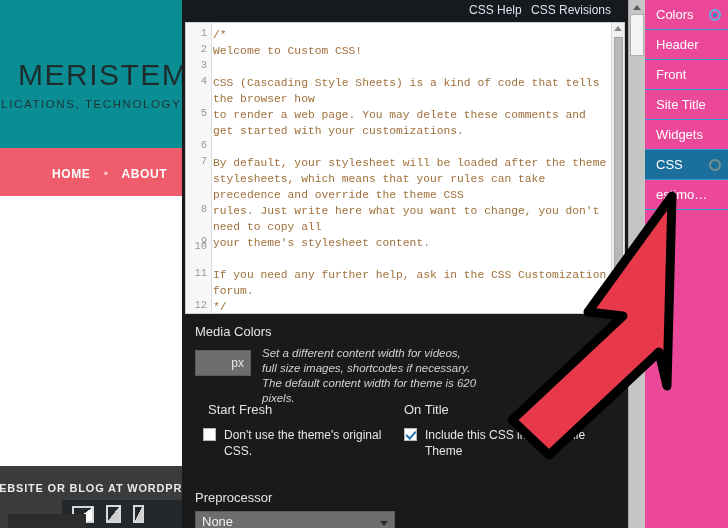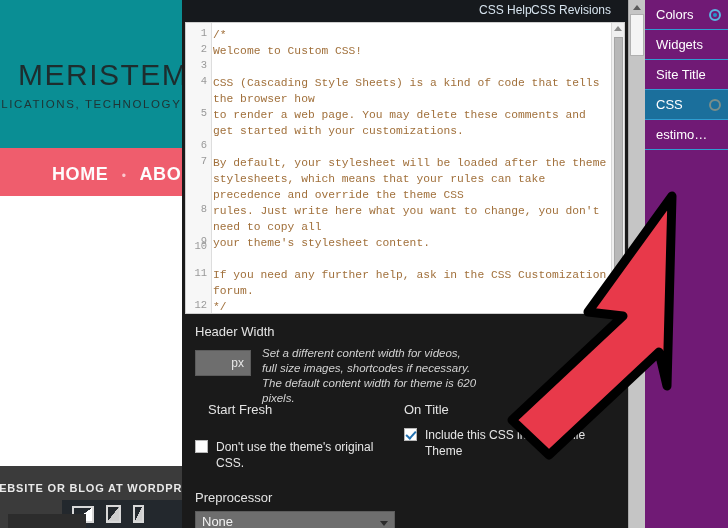--- a/index.html
+++ b/index.html
@@ -57,21 +57,21 @@
     overflow: hidden;
   }
   #preview-nav .nav-inner {
     position: absolute;
     left: 52px; top: 16px;
     white-space: nowrap;
   }
   .nav-link {
     font-family: "Liberation Sans", sans-serif;
     font-weight: bold;
-    font-size: 18px;
+    font-size: 12px;
     letter-spacing: 0.6px;
     color: #fdfdfd;
     text-decoration: none;
   }
   .nav-sep {
     color: #fbc6cd;
     font-size: 12px;
     margin: 0 9px;
   }
   #preview-body {
@@ -145,21 +145,21 @@
   }
   .top-link {
     position: absolute;
     top: 3px;
     font-family: "Liberation Sans", sans-serif;
     font-size: 12px;
     color: #d6e3ee;
     text-decoration: none;
     white-space: nowrap;
   }
-  #css-help-link { left: 297px; }
+  #css-help-link { left: 287px; }
   #css-revisions-link { left: 349px; }
 
   
   #editor {
     position: absolute;
     left: 3px; top: 22px;
     width: 440px; height: 292px;
     background: #ffffff;
     border: 1px solid #cfcfcf;
     box-sizing: border-box;
@@ -250,21 +250,21 @@
     left: 80px; top: 346px;
     width: 215px;
     font-family: "Liberation Sans", sans-serif;
     font-style: italic;
     font-size: 11.5px;
     line-height: 15px;
     color: #d2d2d2;
   }
 
   .cbrow { position: absolute; }
-  #start-fresh-row { left: 13px; top: 427px; width: 200px; margin-top: 12px; }
+  #start-fresh-row { left: 21px; top: 427px; width: 200px; }
   #on-mobile-row   { left: 222px; top: 427px; width: 185px; }
   .checkbox {
     position: absolute;
     left: 0; top: 1px;
     width: 13px; height: 13px;
     background: #ffffff;
     border: 1px solid #b8b8b8;
     box-sizing: border-box;
   }
   .checkbox.checked::after {
@@ -331,21 +331,21 @@
     background: #f4f4f4;
     border: 1px solid #b0b0b0;
     box-sizing: border-box;
   }
 
   
   #sidebar {
     position: absolute;
     left: 645px; top: 0;
     width: 83px; height: 528px;
-    background: #701a75;
+    background: #ec4899;
     overflow: hidden;
   }
   .side-item {
     position: relative;
     height: 30px;
     box-sizing: border-box;
     border-bottom: 1px solid #2f9dd1;
     display: flex;
     align-items: center;
   }
@@ -472,21 +472,21 @@
           <div class="ln" style="top: 244px;">11</div>
           <div class="ln" style="top: 276px; margin-left: 47px;">12</div>
         </div>
       <div id="code"><div class="cm-comment">/*</div><div class="cm-comment">Welcome to Custom CSS!</div><div class="cm-comment">&nbsp;</div><div class="cm-comment">CSS (Cascading Style Sheets) is a kind of code that tells the browser how</div><div class="cm-comment">to render a web page. You may delete these comments and get started with your customizations.</div><div class="cm-comment">&nbsp;</div><div class="cm-comment">By default, your stylesheet will be loaded after the theme stylesheets, which means that your rules can take precedence and override the theme CSS</div><div class="cm-comment">rules. Just write here what you want to change, you don't need to copy all</div><div class="cm-comment">your theme's stylesheet content.</div><div class="cm-comment">&nbsp;</div><div class="cm-comment">If you need any further help, ask in the CSS Customization forum.</div><div class="cm-comment">*/</div></div>
       <div id="editor-scroll">
         <span class="arrow"></span>
         <span class="thumb"></span>
       </div>
     </div>
 
-    <div class="sec-label" id="media-width-label">Header Width</div>
+    <div class="sec-label" id="media-width-label">Media Colors</div>
     <div id="media-width-input">px</div>
     <div id="media-width-help">Set a different content width for videos, full size images, shortcodes if necessary. The default content width for theme is 620 pixels.</div>
 
     <div class="sec-label" id="start-fresh-label">Start Fresh</div>
     <div class="cbrow" id="start-fresh-row">
       <span class="checkbox"></span>
       <span class="cb-label">Don't use the theme's original CSS.</span>
     </div>
 
     <div class="sec-label" id="on-mobile-label">On Title</div>
@@ -506,24 +506,30 @@
     <span class="sb-arrow"></span>
     <span class="sb-thumb"></span>
   </div>
 
   <div id="sidebar">
       <div class="side-item">
         <span class="si-label">Colors</span>
         <span class="si-icon"></span>
       </div>
       <div class="side-item">
-        <span class="si-label">Widgets</span>
+        <span class="si-label">Header</span>
+      </div>
+      <div class="side-item">
+        <span class="si-label">Front</span>
       </div>
       <div class="side-item">
         <span class="si-label">Site Title</span>
+      </div>
+      <div class="side-item">
+        <span class="si-label">Widgets</span>
       </div>
       <div class="side-item active">
         <span class="si-label">CSS</span>
         <span class="si-icon"></span>
       </div>
       <div class="side-item">
         <span class="si-label">estimo…</span>
       </div>
     </div>
 

